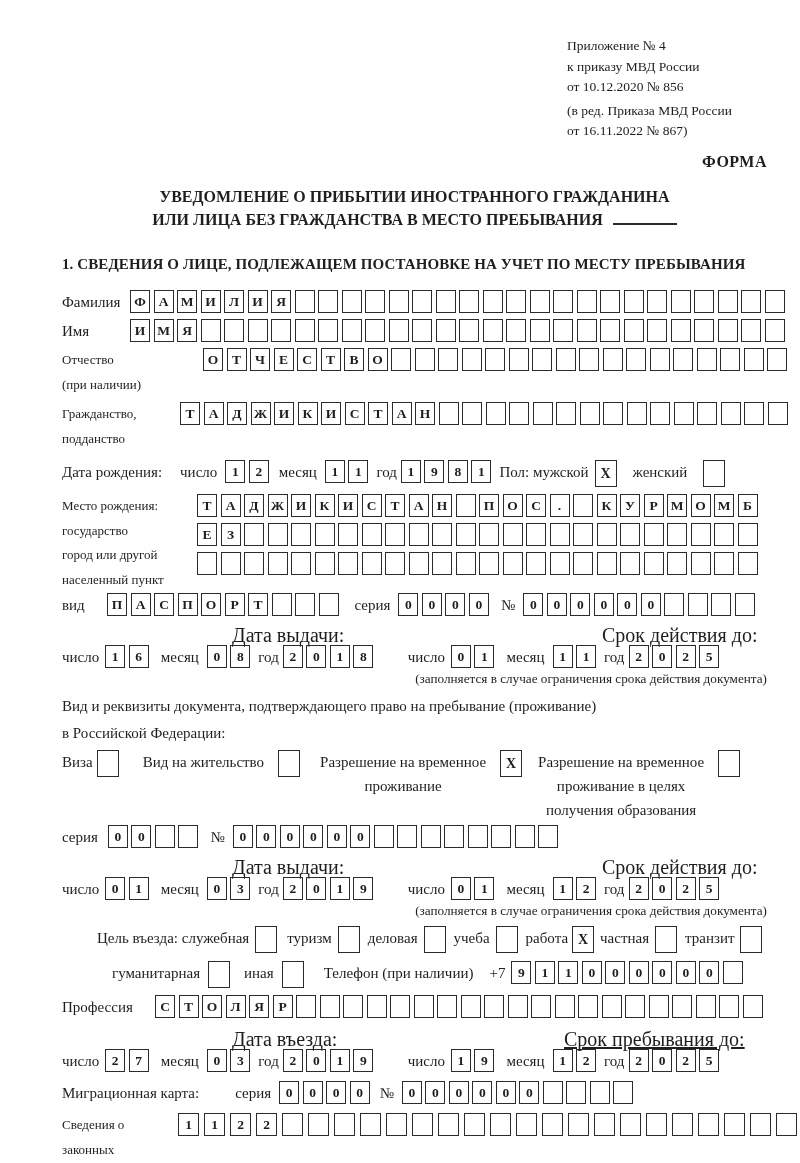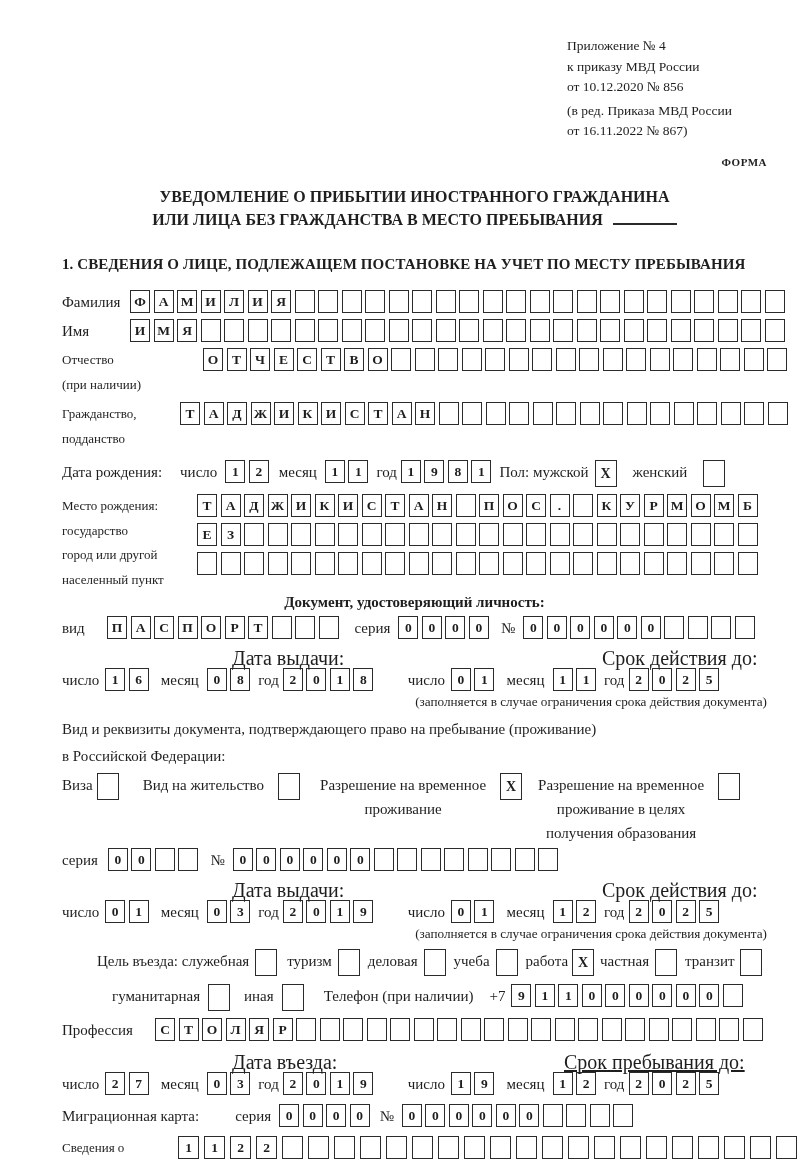--- a/index.html
+++ b/index.html
@@ -1,21 +1,21 @@
 <!DOCTYPE html>
 <html><head>
 <meta charset="utf-8">
 <style>
   html,body{margin:0;padding:0;background:#fff;}
   .page{position:relative;width:800px;height:1163px;box-sizing:border-box;
         padding:36px 33px 0 62px;background:#fff;color:#1e1e1e;
         font-family:"Liberation Serif","DejaVu Serif",serif;overflow:hidden;}
   .appendix{margin-left:auto;width:200px;font-size:13.5px;line-height:20.5px;}
   .amend{margin-top:3px;}
-  .forma{text-align:right;font-weight:bold;font-size:11px;margin-top:10px;letter-spacing:.5px;}
+  .forma{text-align:right;font-weight:bold;font-size:16px;margin-top:10px;letter-spacing:.5px;}
   .title{text-align:center;font-weight:bold;font-size:16px;line-height:23px;margin-top:13px;}
   .blank{display:inline-block;width:64px;border-bottom:2.5px solid #2a2a2a;height:14px;margin-left:10px;}
   .sect{font-weight:bold;font-size:15px;margin-top:25px;white-space:nowrap;letter-spacing:.1px;}
   #rows{margin-top:17px;}
   .frow{display:flex;align-items:flex-start;margin-bottom:5px;}
   .lbl{font-size:15px;line-height:24px;white-space:nowrap;}
   .ml{font-size:13px;line-height:24.5px;white-space:pre-line;}
   .cells{display:flex;gap:3.5px;}
   .cells.sp{gap:5px;}
   .cell{flex:0 0 20px;width:20px;height:23px;border:1.5px solid #2b2b2b;box-sizing:border-box;
@@ -304,21 +304,20 @@
             <span class="cell"></span>
             <span class="cell"></span>
             <span class="cell"></span>
             <span class="cell"></span>
             <span class="cell"></span>
             <span class="cell"></span>
           </span>
       </span>
     </div>
 
-    <div class="dochead">Документ, удостоверяющий личность:</div>
 
     <div class="frow" style="margin-bottom:7px;">
       <span class="lbl w45">вид</span>
       <span class="cells">
           <span class="cell">П</span>
           <span class="cell">А</span>
           <span class="cell">С</span>
           <span class="cell">П</span>
           <span class="cell">О</span>
           <span class="cell">Р</span>

